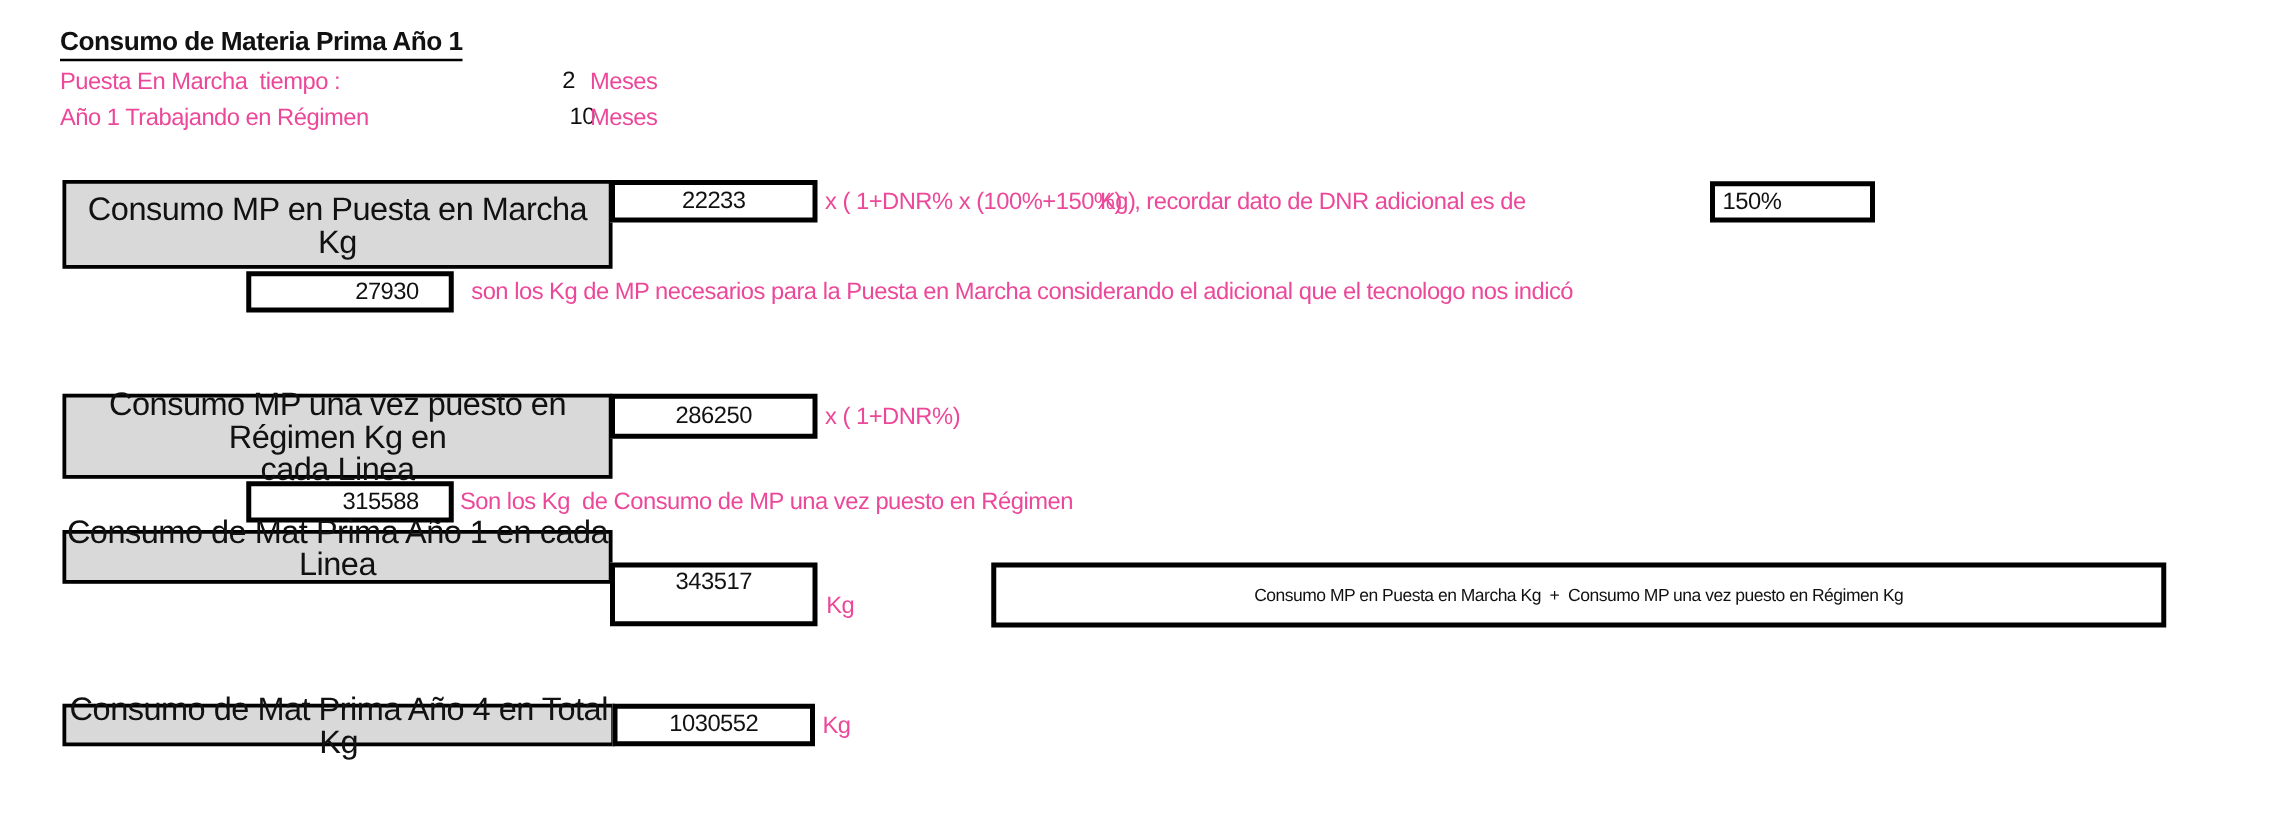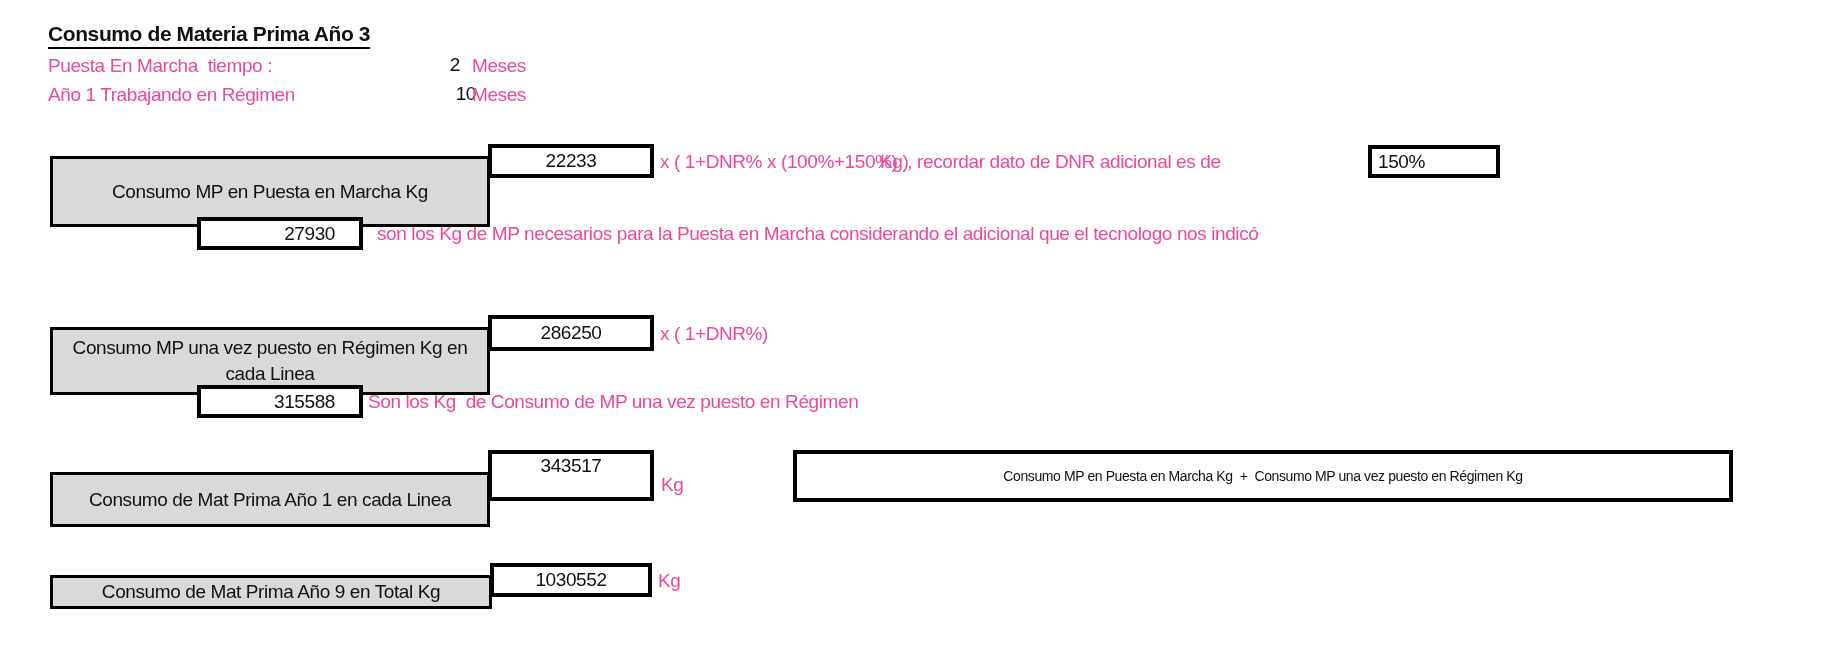--- a/index.html
+++ b/index.html
@@ -29,24 +29,23 @@
     white-space: pre;
     display: inline-block;
   }
   .graybox {
     background: #d9d9d9;
     border: 3px solid #000000;
     display: flex;
     align-items: center;
     justify-content: center;
     text-align: center;
-    font-size: 19px;
+    font-size: 26px;
     line-height: 26px;
     flex-direction: column;
-    margin-top: 12px;
   }
   .valbox {
     background: #ffffff;
     border: 4px solid #000000;
     display: flex;
     align-items: center;
     justify-content: center;
     font-size: 19px;
   }
   .valbox.right { justify-content: flex-end; padding-right: 24px; }
@@ -62,21 +61,21 @@
     white-space: pre;
   }
   .param-val { text-align: right; font-size: 19px; white-space: pre; }
 </style>
 </head>
 <body>
 
 <div class="canvas">
 
   <div class="abs" style="left:48px; top:22px;">
-    <span class="title">Consumo de Materia Prima Año 3</span>
+    <span class="title">Consumo de Materia Prima Año 1</span>
   </div>
 
   <div class="abs txt" style="left:48px; top:54px;">Puesta En Marcha  tiempo :</div>
   <div class="abs param-val" style="left:380px; top:54px; width:80px;">2</div>
   <div class="abs txt" style="left:472px; top:54px;">Meses</div>
 
   <div class="abs txt" style="left:48px; top:83px;">Año 1 Trabajando en Régimen</div>
   <div class="abs param-val" style="left:396px; top:83px; width:80px;">10</div>
   <div class="abs txt" style="left:472px; top:83px;">Meses</div>
 
@@ -104,32 +103,32 @@
   <div class="abs valbox" style="left:488px; top:315px; width:166px; height:36px;">
     <span>286250</span>
   </div>
   <div class="abs txt" style="left:660px; top:322px;">x ( 1+DNR%)</div>
 
   <div class="abs valbox right" style="left:197px; top:385px; width:166px; height:33px;">
     <span>315588</span>
   </div>
   <div class="abs txt" style="left:368px; top:390px;">Son los Kg  de Consumo de MP una vez puesto en Régimen</div>
 
-  <div class="abs graybox" style="left:50px; top:460px; width:440px; height:55px;">
+  <div class="abs graybox" style="left:50px; top:424px; width:440px; height:43px;justify-content:flex-end;">
     <span>Consumo de Mat Prima Año 1 en cada Linea</span>
   </div>
   <div class="abs valbox low" style="left:488px; top:450px; width:166px; height:51px;">
     <span>343517</span>
   </div>
   <div class="abs txt" style="left:661px; top:473px;">Kg</div>
   <div class="abs eqbox" style="left:793px; top:450px; width:940px; height:52px;">
     <span>Consumo MP en Puesta en Marcha Kg  +  Consumo MP una vez puesto en Régimen Kg</span>
   </div>
 
   <div class="abs graybox" style="left:50px; top:563px; width:442px; height:34px;">
-    <span>Consumo de Mat Prima Año 9 en Total Kg</span>
+    <span>Consumo de Mat Prima Año 4 en Total Kg</span>
   </div>
   <div class="abs valbox" style="left:490px; top:563px; width:162px; height:34px;">
     <span>1030552</span>
   </div>
   <div class="abs txt" style="left:658px; top:569px;">Kg</div>
 
 </div>
 
 </body></html>

